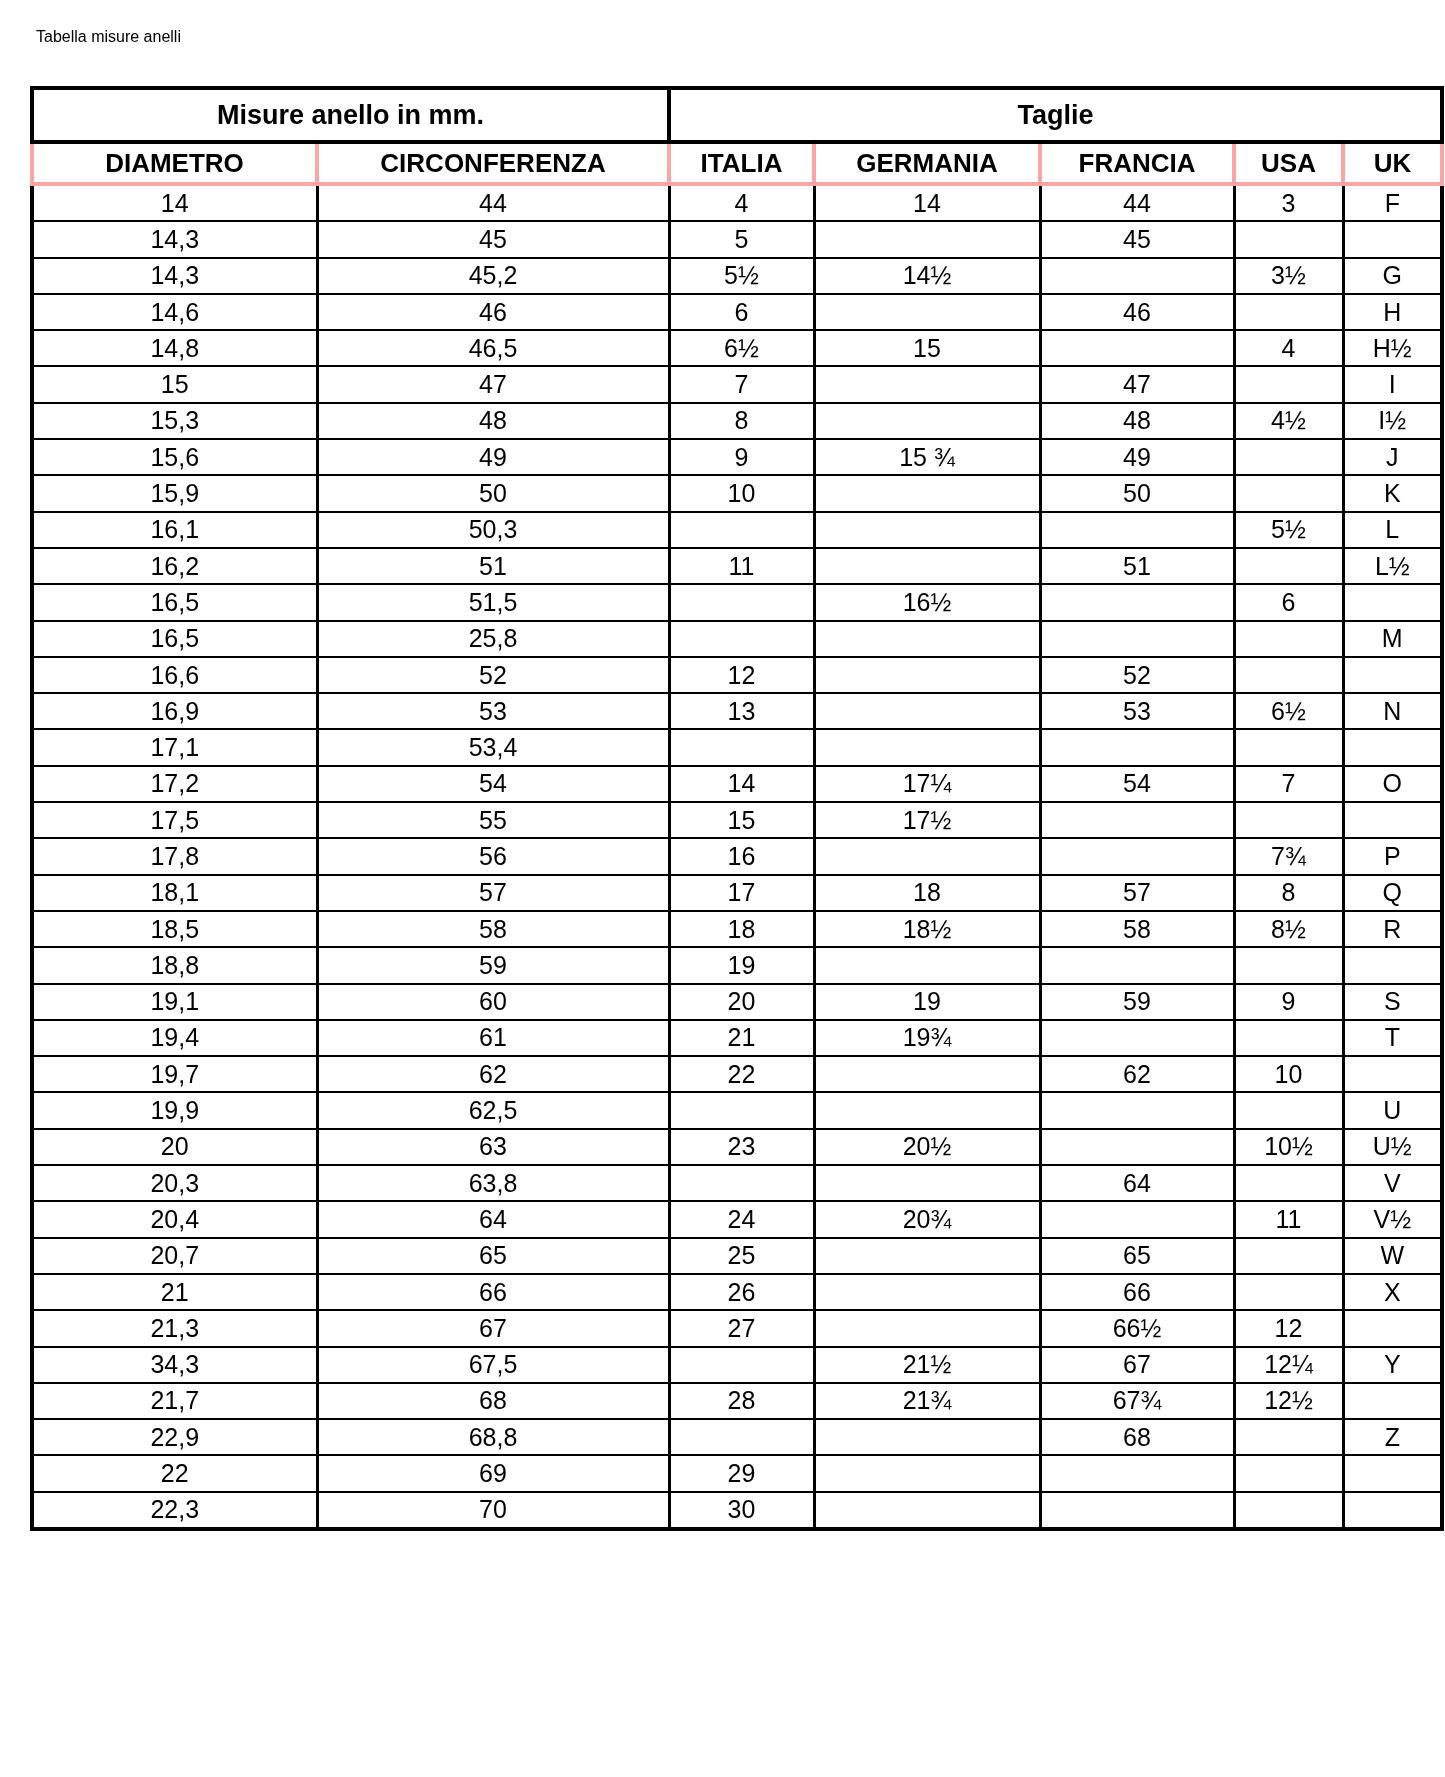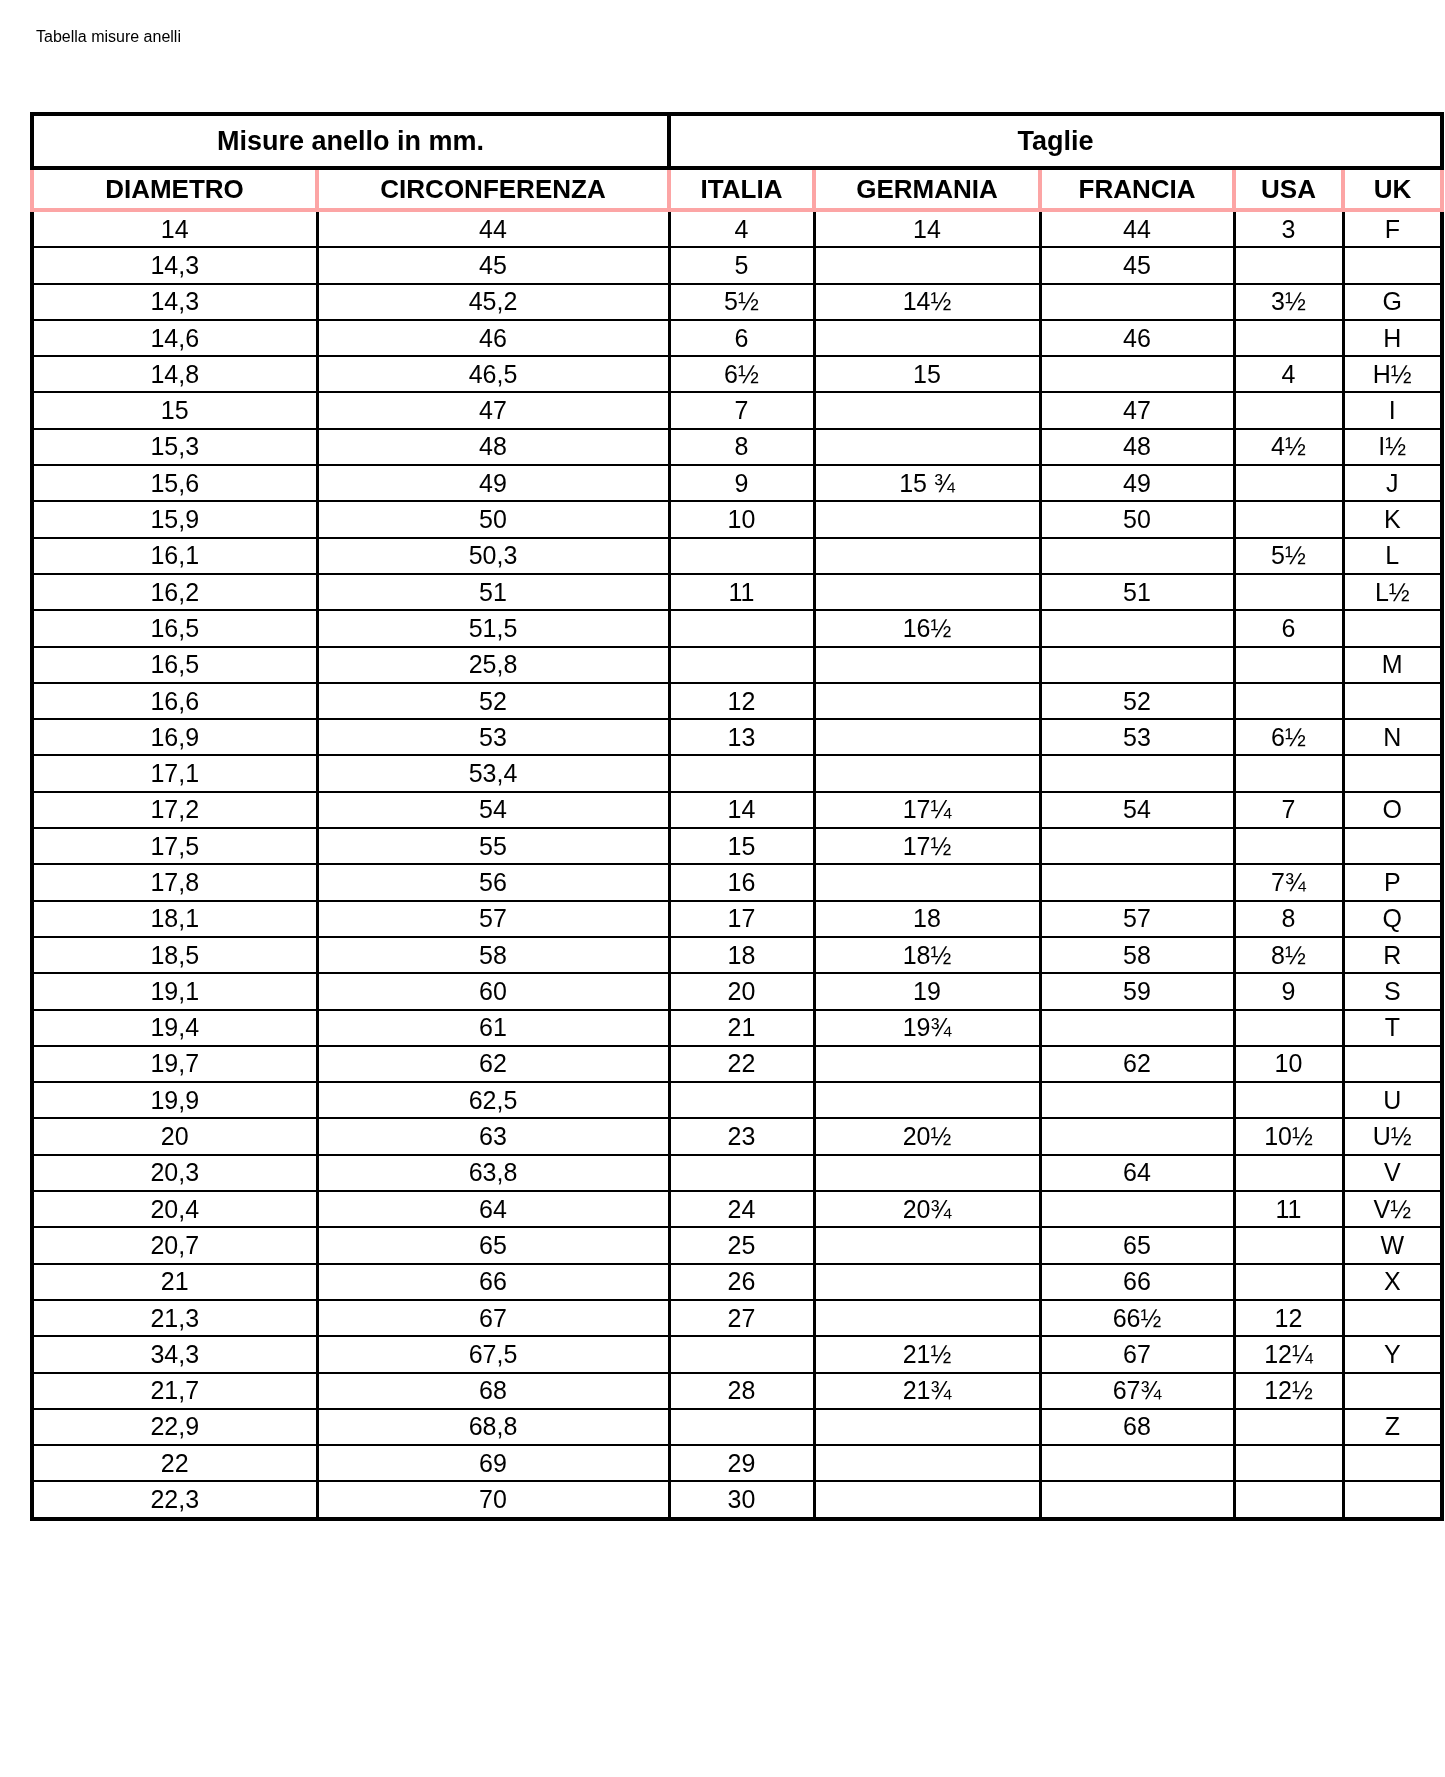--- a/index.html
+++ b/index.html
@@ -16,21 +16,21 @@
     position: absolute;
     left: 36px;
     top: 28px;
     font-size: 16px;
     font-weight: 400;
     letter-spacing: 0px;
   }
   table.ring-table {
     position: absolute;
     left: 30px;
-    top: 112px;
+    top: 86px;
     width: 1410px;
     border-collapse: collapse;
     table-layout: fixed;
     border: 4px solid #000;
     padding-left: 24px;
   }
   table.ring-table th,
   table.ring-table td {
     border-top: 2px solid #000;
     border-bottom: 2px solid #000;
@@ -275,20 +275,29 @@
       <tr>
         <td>18,5</td>
         <td>58</td>
         <td>18</td>
         <td>18½</td>
         <td>58</td>
         <td>8½</td>
         <td>R</td>
       </tr>
       <tr>
+        <td>18,8</td>
+        <td>59</td>
+        <td>19</td>
+        <td></td>
+        <td></td>
+        <td></td>
+        <td></td>
+      </tr>
+      <tr>
         <td>19,1</td>
         <td>60</td>
         <td>20</td>
         <td>19</td>
         <td>59</td>
         <td>9</td>
         <td>S</td>
       </tr>
       <tr>
         <td>19,4</td>

